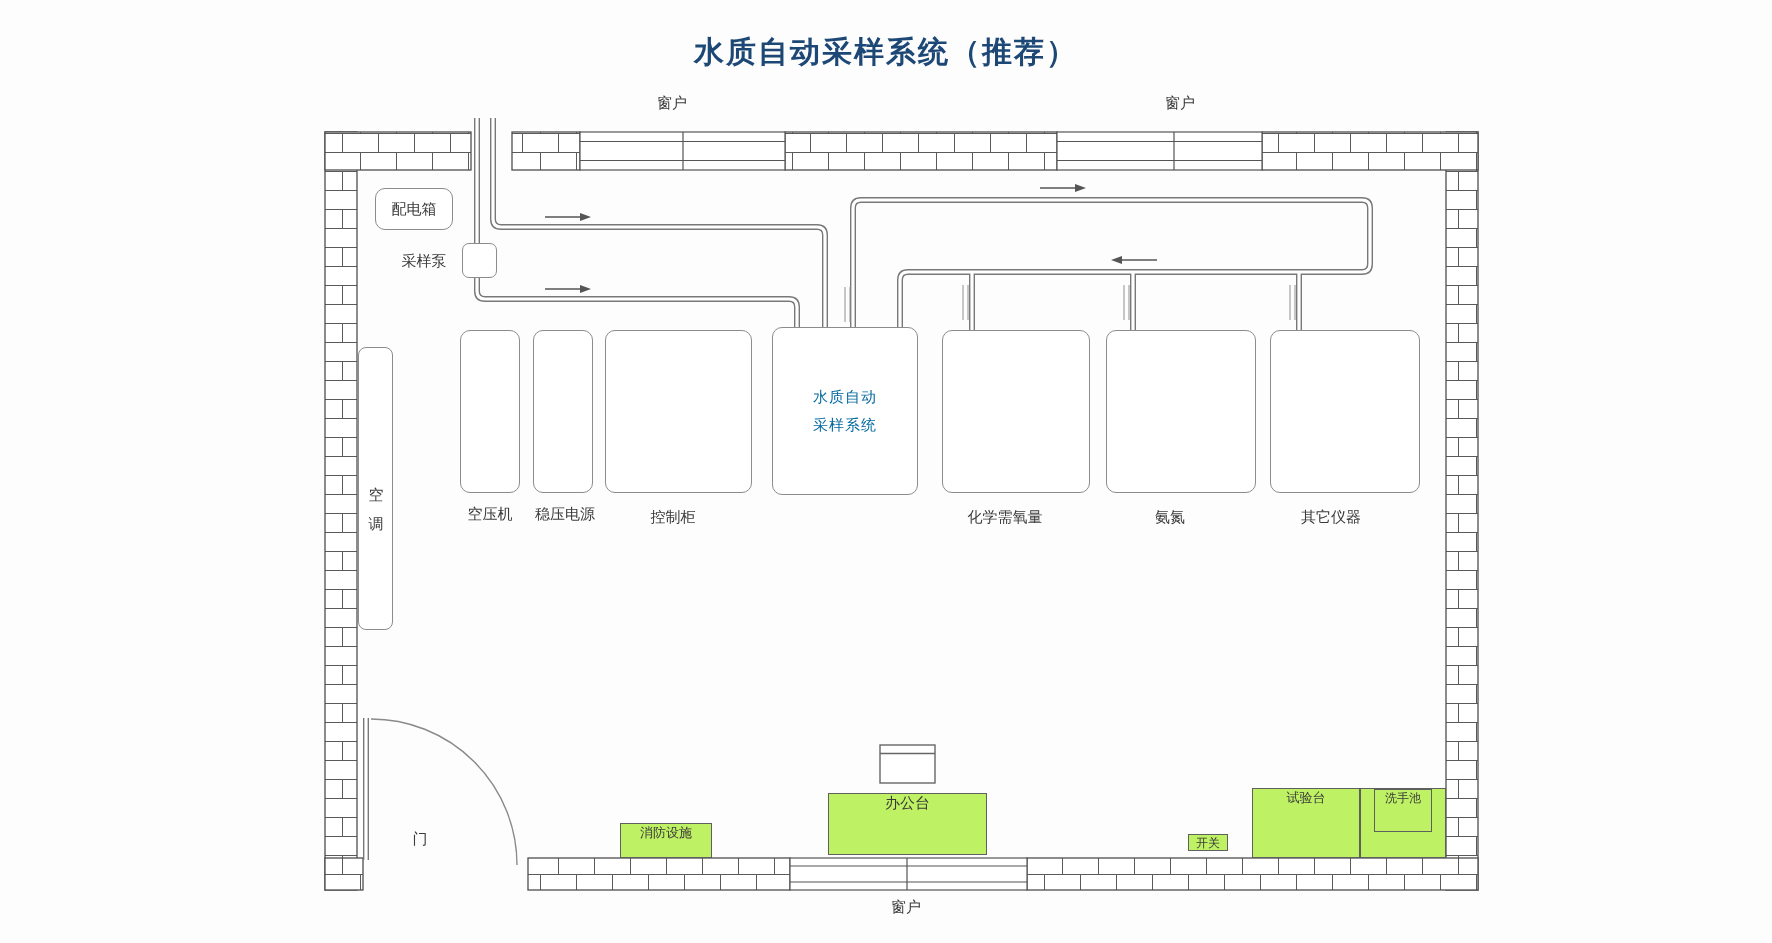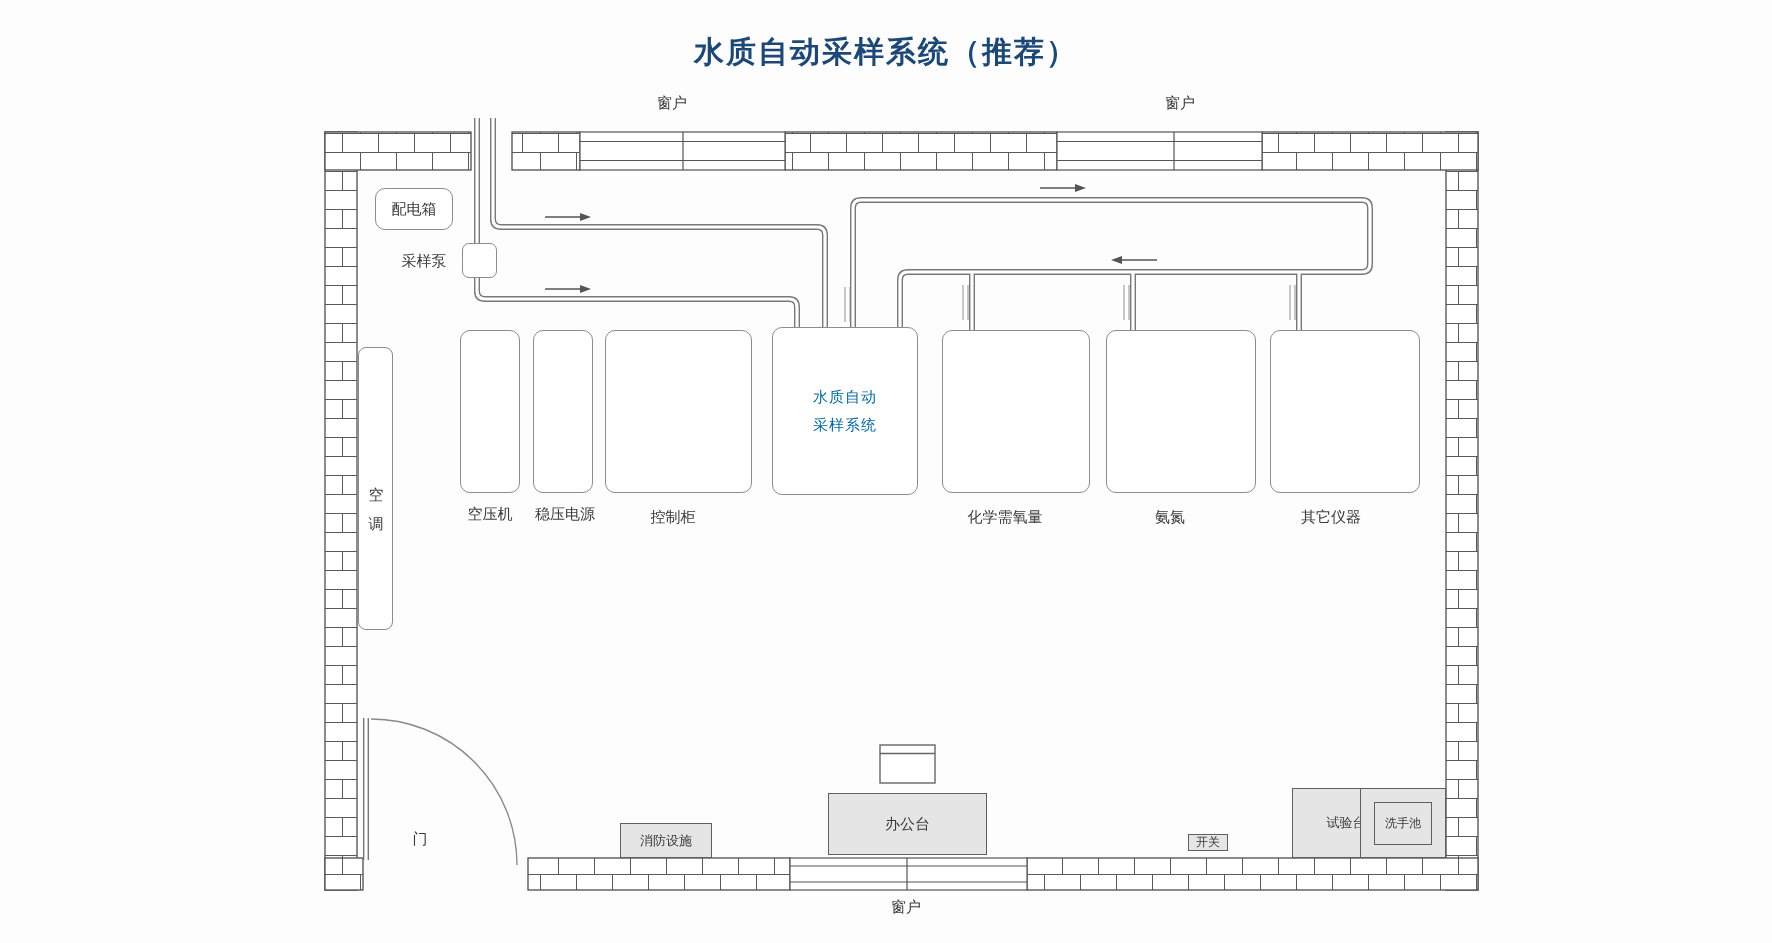--- a/index.html
+++ b/index.html
@@ -4,22 +4,22 @@
 <style>
   html,body{margin:0;padding:0;background:#fdfdfd;}
   #stage{position:relative;width:1772px;height:943px;background:#fdfdfd;overflow:hidden;
          font-family:"Liberation Sans","DejaVu Sans",sans-serif;color:#3a3a3a;}
   #plan-svg{position:absolute;left:0;top:0;}
   .abs{position:absolute;}
   .title{width:100%;text-align:center;font-size:30px;font-weight:bold;color:#1d4876;letter-spacing:2px;}
   .lbl{font-size:15px;color:#3a3a3a;white-space:nowrap;transform:translateX(-50%);}
   .box{border:1.6px solid #8c8c8c;border-radius:10px;background:#fff;box-sizing:border-box;
        display:flex;align-items:center;justify-content:center;}
-  .sq{border:1.4px solid #5f5f5f;background:#e5e5e5;box-sizing:border-box;
-      display:flex;align-items:center;justify-content:center;}
+  .sq{border:1.4px solid #5f5f5f;background:#bef264;box-sizing:border-box;
+      display:flex;justify-content:center;}
   .eq-label{font-size:15px;color:#3a3a3a;}
   .vtext{writing-mode:vertical-rl;text-orientation:upright;letter-spacing:30px;padding-top:30px;
          font-size:15px;color:#3a3a3a;}
   .wrap-label{width:66px;text-align:center;font-size:15px;line-height:1.9;letter-spacing:1px;color:#0369a1;}
   .small{font-size:13px;}
   .tiny{font-size:12px;}
 </style>
 </head>
 <body>
 
@@ -153,21 +153,21 @@
   </div>
 
   <div class="abs sq" style="left:828px;top:793px;width:159px;height:62px;">
     <span class="eq-label">办公台</span>
   </div>
 
   <div class="abs sq" style="left:1188px;top:834px;width:40px;height:17px;">
     <span class="eq-label tiny">开关</span>
   </div>
 
-  <div class="abs sq" style="left:1292px;top:788px;width:108px;height:70px;font-family:Liberation Mono, monospace;">
+  <div class="abs sq" style="left:1252px;top:788px;width:108px;height:70px;font-family:Liberation Mono, monospace;">
     <span class="eq-label small">试验台</span>
   </div>
 
   <div class="abs sq" style="left:1360px;top:788px;width:86px;height:70px;">
     <div class="sq" style="width:58px;height:43px;">
       <span class="eq-label tiny">洗手池</span>
     </div>
   </div>
 
 </div>

